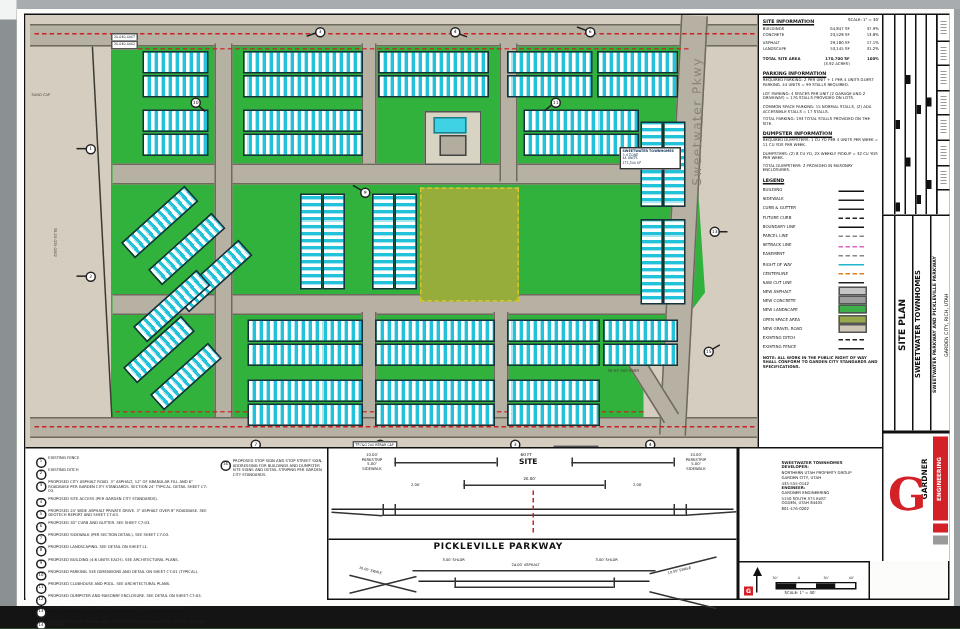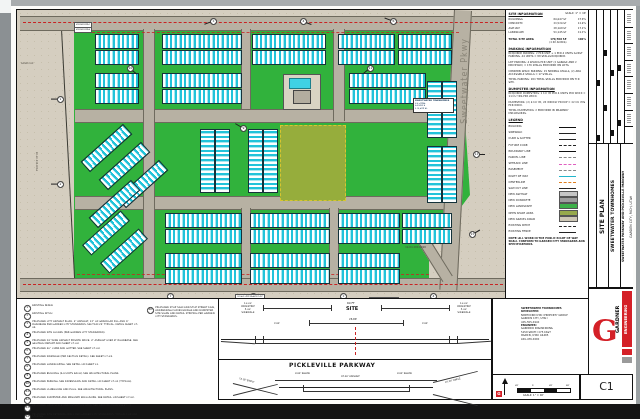--- a/index.html
+++ b/index.html
@@ -432,23 +432,20 @@
       </div>
     <div id="scale-bar" style="position:absolute;left:24px;top:13px;width:52px;height:3px;border:0.5px solid #111;display:flex;">
         <div style="position: static; flex: 1 1 0%; background: rgb(17, 17, 17);"></div>
         <div style="position: static; flex: 1 1 0%; background: rgb(255, 255, 255);"></div>
         <div style="position: static; flex: 1 1 0%; background: rgb(17, 17, 17);"></div>
         <div style="position: static; flex: 1 1 0%; background: rgb(255, 255, 255);"></div>
       </div>
     <div class="t" style="left:30px;top:18.5px;font-size:2.6px;">SCALE: 1" = 30'</div>
   </div>
 
-  <div id="c1-cell" class="abs" style="left:580px;top:374px;width:53px;height:26px;background:#fff;border:1px solid #111;box-sizing:border-box;text-align:center;">
-    <span style="font-size:11px;line-height:24px;color:#222;font-family:'DejaVu Sans',sans-serif;">C1</span>
-  </div>
 
   <div id="rev-area" class="abs" style="left:588px;top:10px;width:45px;height:133px;background:#fff;border-left:1px solid #111;box-sizing:border-box;overflow:hidden;">
       <div style="position: absolute; left: 7px; top: 0px; width: 0.7px; height: 133px; background: rgb(17, 17, 17);"></div>
       <div style="position: absolute; left: 14px; top: 0px; width: 0.7px; height: 133px; background: rgb(17, 17, 17);"></div>
       <div style="position: absolute; left: 21px; top: 0px; width: 0.7px; height: 133px; background: rgb(17, 17, 17);"></div>
       <div style="position: absolute; left: 28px; top: 0px; width: 0.7px; height: 133px; background: rgb(17, 17, 17);"></div>
       <div style="position: absolute; left: 35px; top: 0px; width: 0.7px; height: 133px; background: rgb(17, 17, 17);"></div>
       <div style="position: absolute; left: 35px; top: 0px; width: 0.7px; height: 133px; background: rgb(17, 17, 17);"></div>
       <div style="position: absolute; left: 35px; top: 16.6px; width: 10px; height: 0.6px; background: rgb(17, 17, 17);"></div>
       <div style="position: absolute; left: 35px; top: 33.2px; width: 10px; height: 0.6px; background: rgb(17, 17, 17);"></div>

